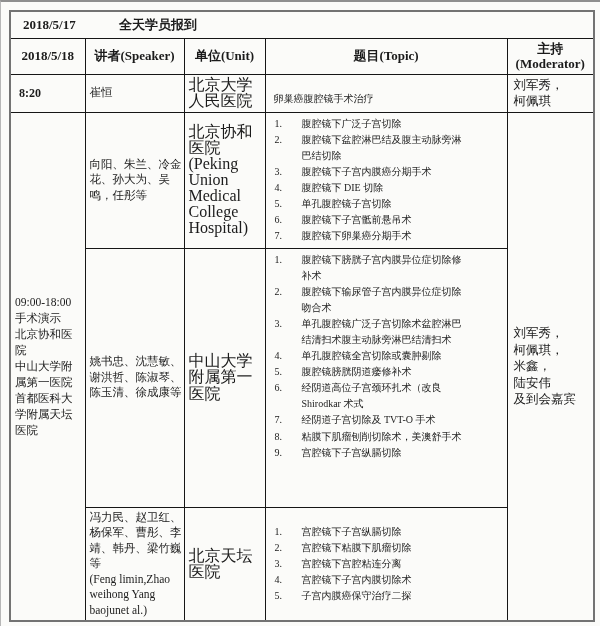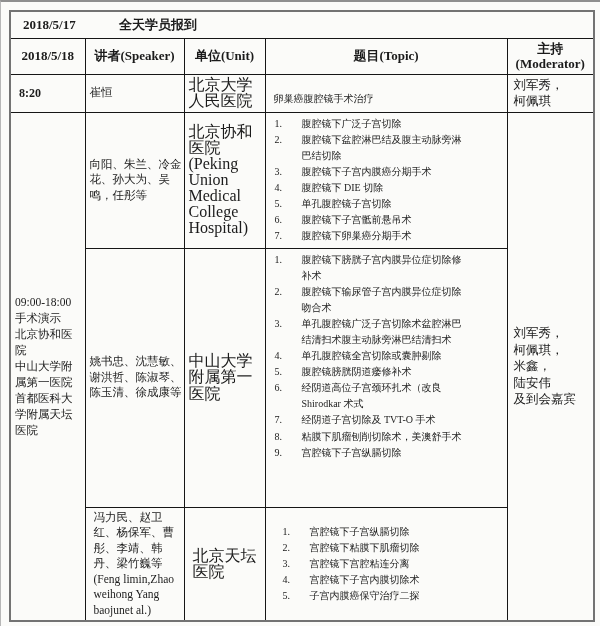--- a/index.html
+++ b/index.html
@@ -51,21 +51,21 @@
 
   
   td.topics-cell { vertical-align:top; padding:2px 0; }
   td.topics-cell.v-mid { vertical-align:middle; }
   ol.topics { list-style:none; counter-reset:tno; padding:1px 36px 0 4px; }
   ol.topics li { counter-increment:tno; position:relative; padding-left:32px; }
   ol.topics li::before { content:counter(tno) "."; position:absolute; left:5px; }
 
   tr.sub1 td { height:136px; }
   tr.sub2 td { height:259px;margin-left:47px; }
-  tr.sub3 td { height:111px;padding-left:8px; }
+  tr.sub3 td { height:111px; }
   .unit-en { word-break:normal; }
 </style>
 </head>
 <body>
 
 <table class="schedule">
   <colgroup>
     <col class="c-time">
       <col class="c-speaker">
       <col class="c-unit">

